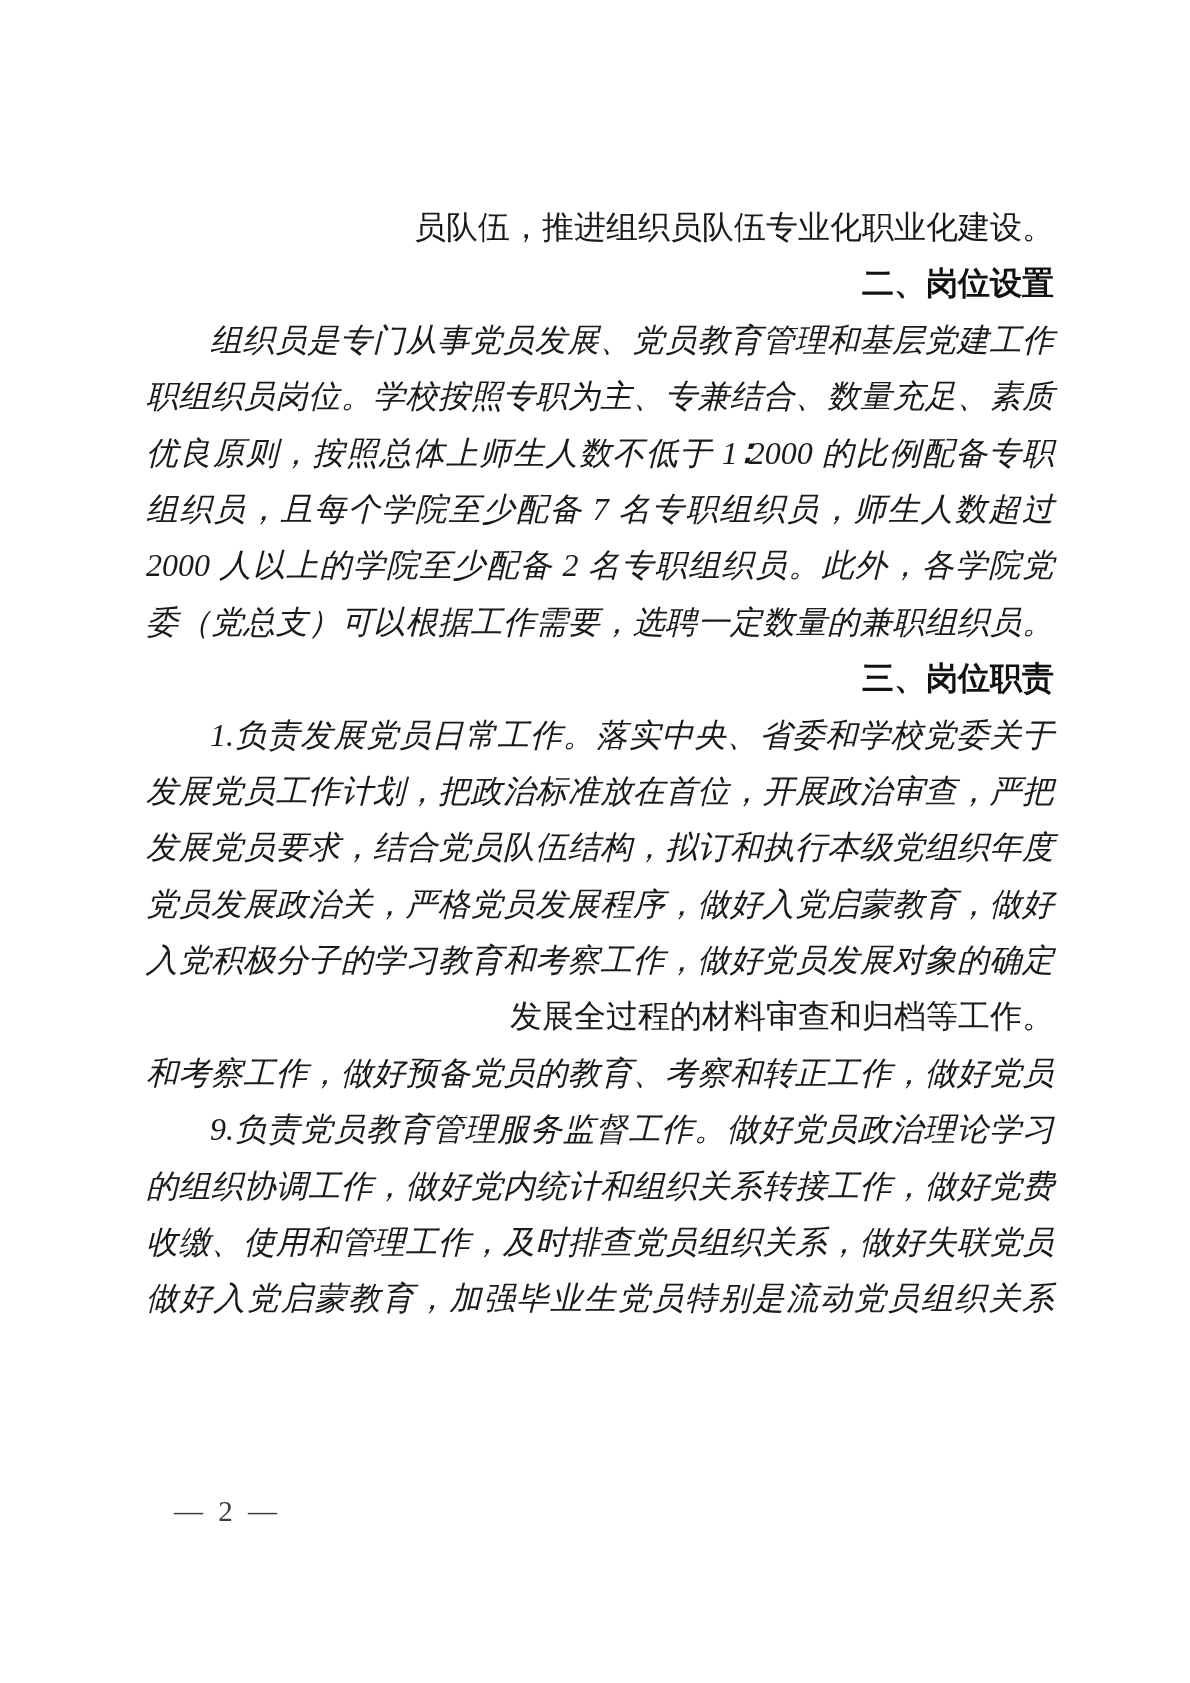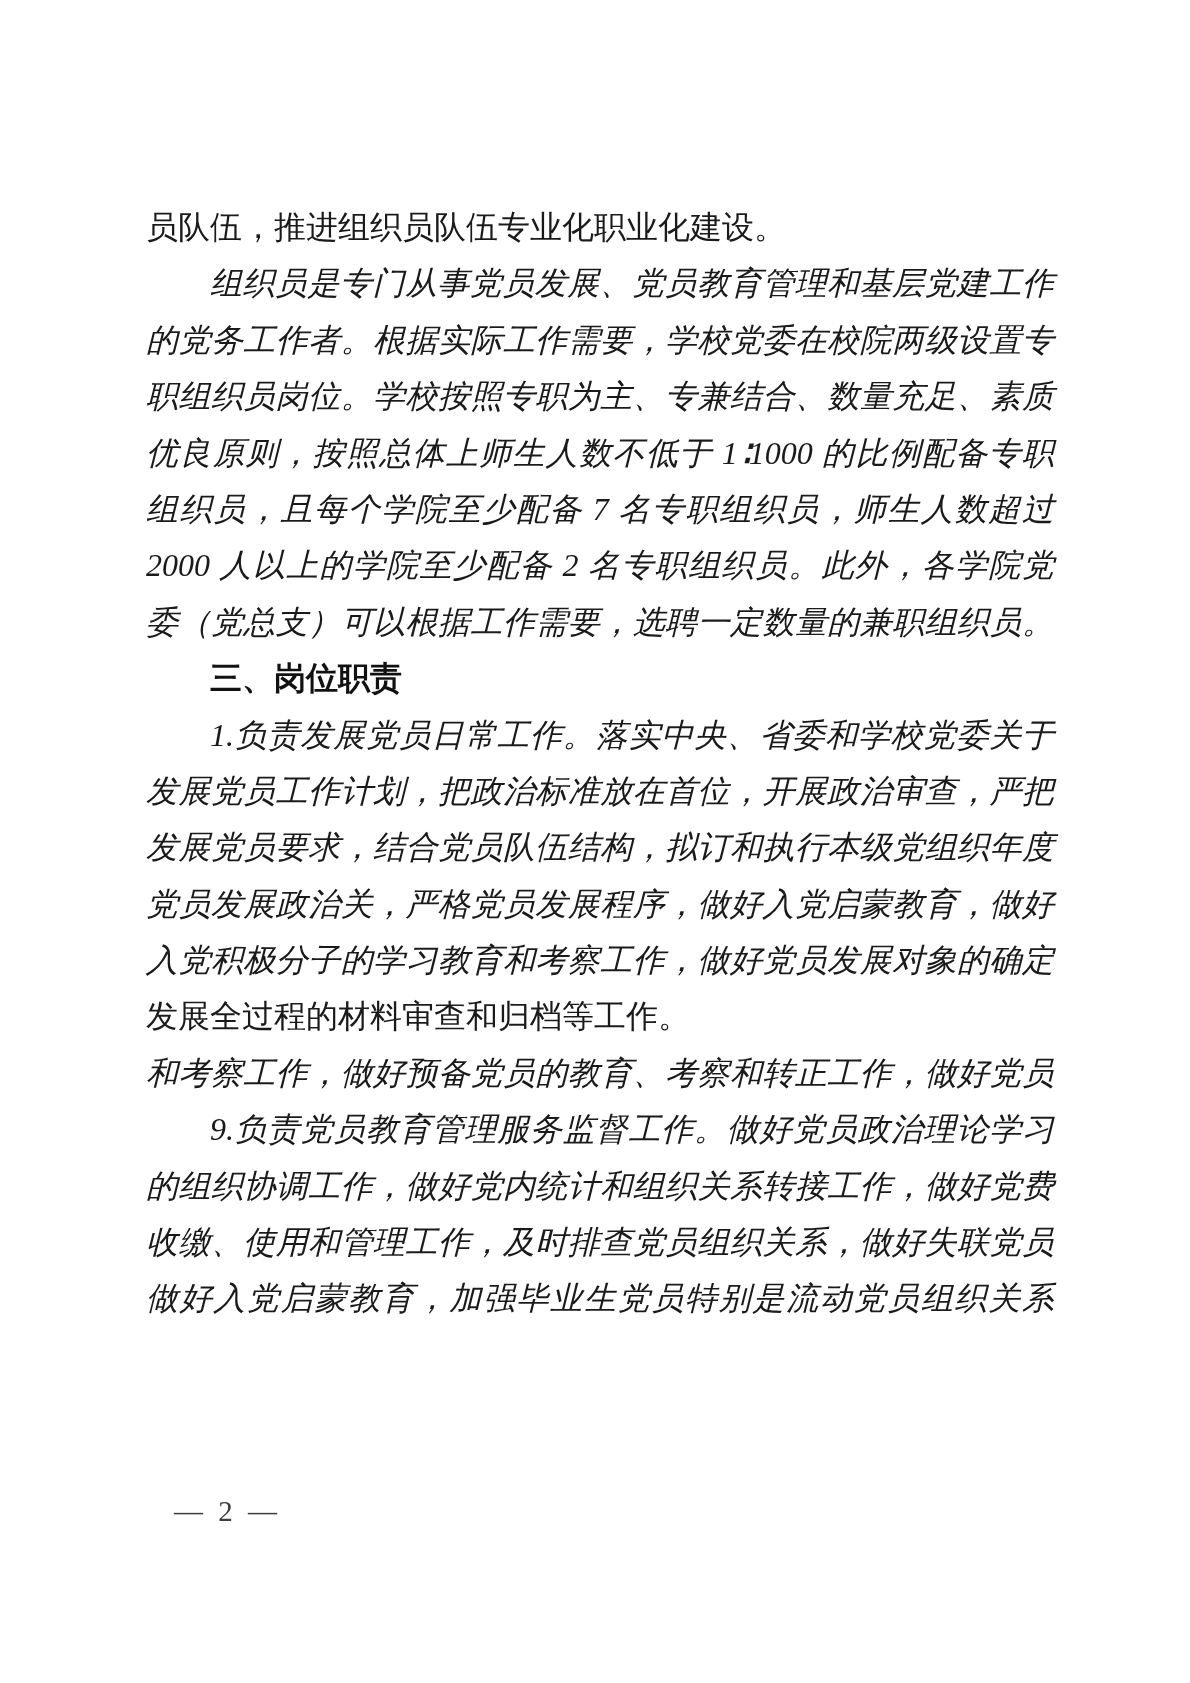--- a/index.html
+++ b/index.html
@@ -21,21 +21,21 @@
     position: absolute;
     left: 146px;
     top: 199px;
     width: 908px;
   }
   .line {
     height: 56.4px;
     line-height: 56.4px;
     font-size: 32px;
     white-space: normal;
-    text-align: left;
+    text-align: right;
   }
   .line.justify {
     text-align: justify;
     text-align-last: justify;
     font-style: italic;
   }
   .line.indent {
     text-indent: 64px;
   }
   .line.heading {
@@ -53,24 +53,24 @@
     color: #3d3d3d;
     font-family: "Liberation Serif", "DejaVu Serif", serif;
   }
 </style>
 </head>
 <body>
 
 <div class="page">
   <main class="content">
     <div class="line">员队伍，推进组织员队伍专业化职业化建设。</div>
+    <div class="line heading indent">二、岗位设置</div>
     <div class="line indent justify">组织员是专门从事党员发展、党员教育管理和基层党建工作</div>
-    <div class="line justify">的党务工作者。根据实际工作需要，学校党委在校院两级设置专</div>
     <div class="line justify">职组织员岗位。学校按照专职为主、专兼结合、数量充足、素质</div>
-    <div class="line justify">优良原则，按照总体上师生人数不低于 1∶1000 的比例配备专职</div>
+    <div class="line justify">优良原则，按照总体上师生人数不低于 1∶2000 的比例配备专职</div>
     <div class="line justify">组织员，且每个学院至少配备 7 名专职组织员，师生人数超过</div>
     <div class="line justify">2000 人以上的学院至少配备 2 名专职组织员。此外，各学院党</div>
     <div class="line justify">委（党总支）可以根据工作需要，选聘一定数量的兼职组织员。</div>
     <div class="line heading indent">三、岗位职责</div>
     <div class="line indent justify">1.负责发展党员日常工作。落实中央、省委和学校党委关于</div>
     <div class="line justify">发展党员工作计划，把政治标准放在首位，开展政治审查，严把</div>
     <div class="line justify">发展党员要求，结合党员队伍结构，拟订和执行本级党组织年度</div>
     <div class="line justify">党员发展政治关，严格党员发展程序，做好入党启蒙教育，做好</div>
     <div class="line justify">入党积极分子的学习教育和考察工作，做好党员发展对象的确定</div>
     <div class="line">发展全过程的材料审查和归档等工作。</div>

